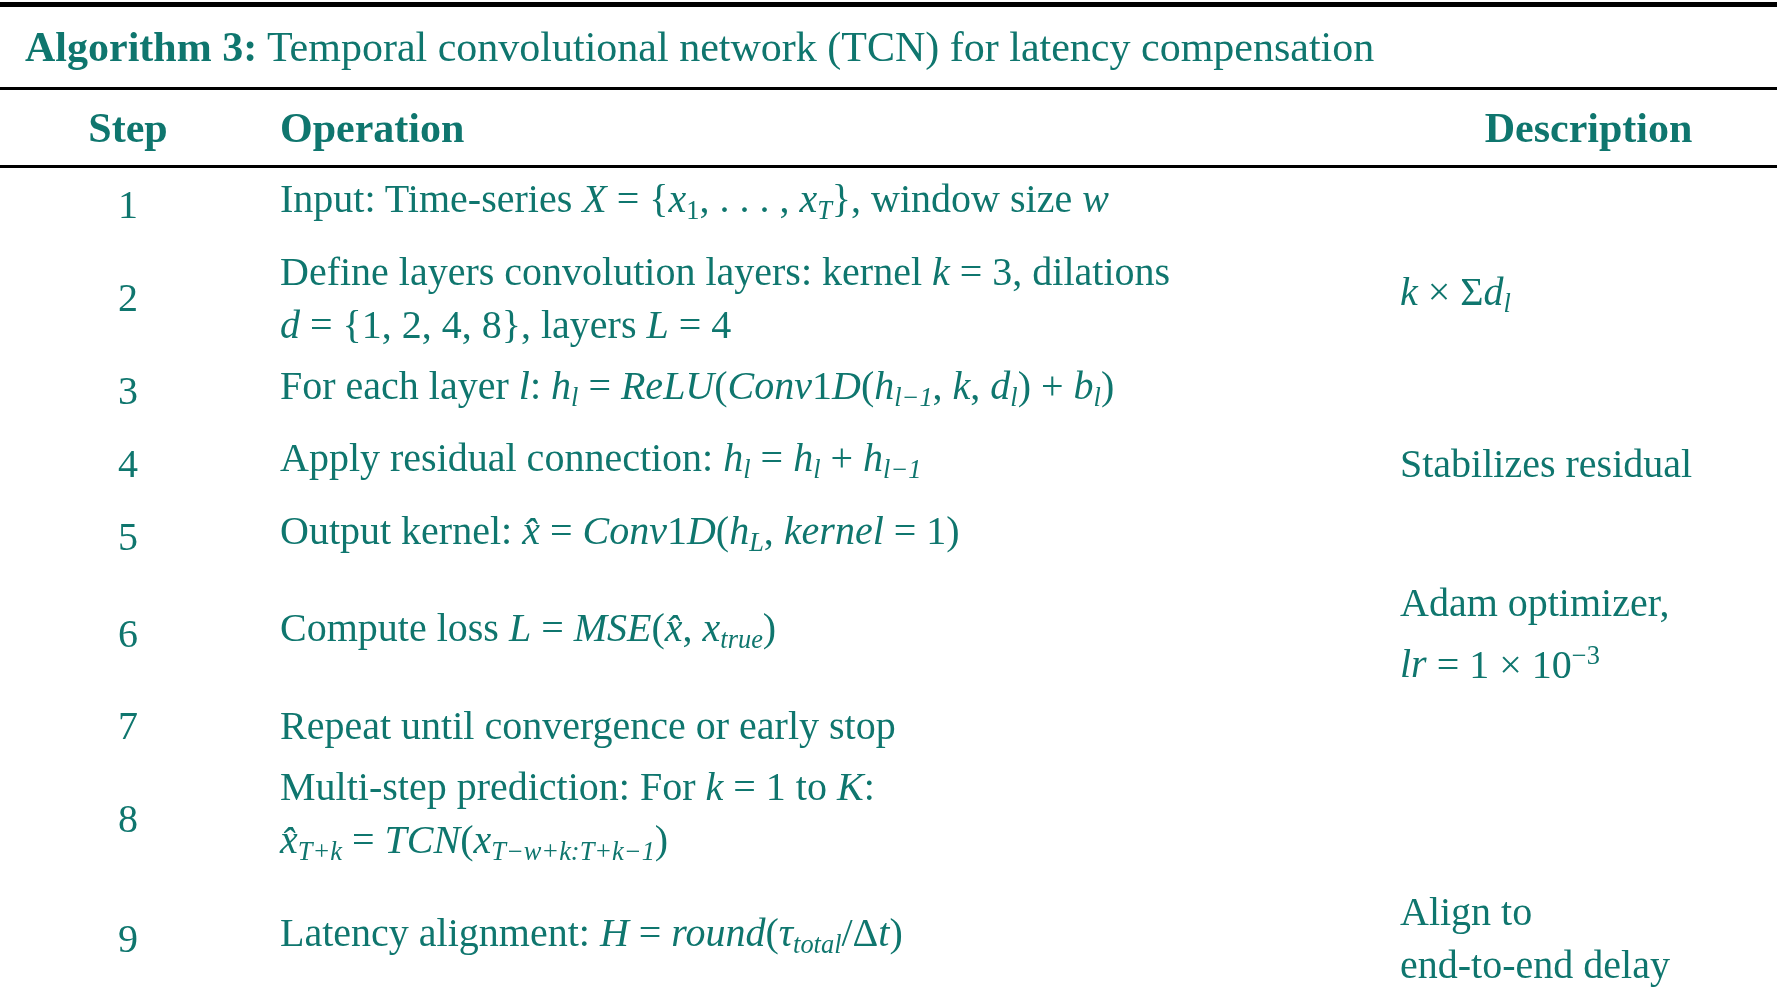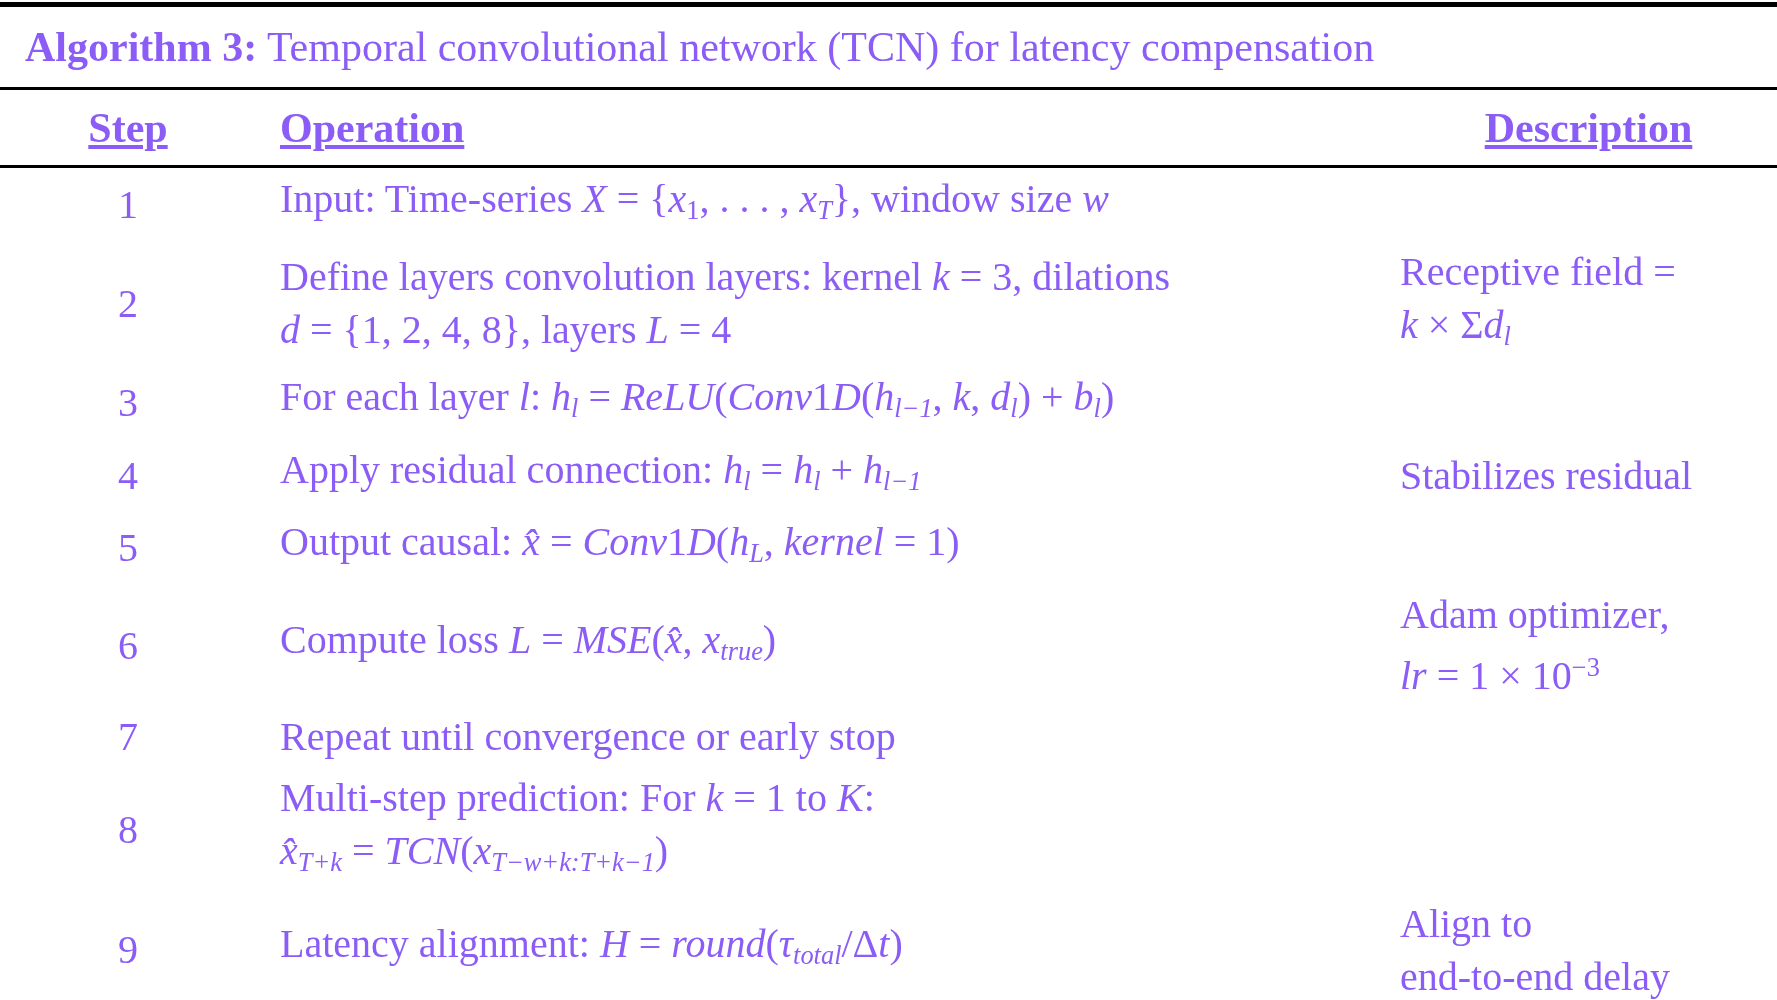--- a/index.html
+++ b/index.html
@@ -5,21 +5,21 @@
   html, body {
     margin: 0;
     padding: 0;
     background: #ffffff;
   }
   .page {
     position: relative;
     width: 1777px;
     height: 1000px;
     background: #ffffff;
-    color: #8b5cf6;
+    color: #0f766e;
     font-family: "Liberation Serif", "DejaVu Serif", serif;
     font-size: 40px;
     overflow: hidden;
   }
   .rule { background: #000000; width: 100%; }
   .rule.thick { height: 5px; }
   .rule.thin { height: 3px; }
   .rule.top { margin-top: 2px; }
 
   .title-row {
@@ -35,21 +35,20 @@
 
   .grid-cols {
     display: grid;
     grid-template-columns: 256px 1fr 377px;
     align-items: center;
   }
   .header-row {
     height: 75px;
     font-weight: bold;
     font-size: 42px;
-    text-decoration: underline;
   }
   .h-step { text-align: center; }
   .h-op   { padding-left: 24px; }
   .h-desc { text-align: center; }
 
   .tbody { }
   .row {
     padding: 4px 0;
     line-height: 53px;
   }
@@ -94,21 +93,20 @@
         </div>
         <div class="cell desc"></div>
       </div>
       <div class="row grid-cols">
         <div class="cell step">2</div>
         <div class="cell op">
           <div class="line"><span class="m-r">Define layers convolution layers: kernel </span><span class="m-i">k</span><span class="m-r"> = 3, dilations</span></div>
           <div class="line"><span class="m-i">d</span><span class="m-r"> = {1, 2, 4, 8}, layers </span><span class="m-i">L</span><span class="m-r"> = 4</span></div>
         </div>
         <div class="cell desc">
-          <div class="line"><span class="m-r">Receptive field =</span></div>
           <div class="line"><span class="m-i">k</span><span class="m-r"> × Σ</span><span class="m-i">d</span><span class="m-is">l</span></div>
         </div>
       </div>
       <div class="row grid-cols">
         <div class="cell step">3</div>
         <div class="cell op">
           <div class="line"><span class="m-r">For each layer </span><span class="m-i">l</span><span class="m-r">: </span><span class="m-i">h</span><span class="m-is">l</span><span class="m-r"> = </span><span class="m-i">ReLU</span><span class="m-r">(</span><span class="m-i">Conv</span><span class="m-r">1</span><span class="m-i">D</span><span class="m-r">(</span><span class="m-i">h</span><span class="m-is">l−1</span><span class="m-r">, </span><span class="m-i">k</span><span class="m-r">, </span><span class="m-i">d</span><span class="m-is">l</span><span class="m-r">) + </span><span class="m-i">b</span><span class="m-is">l</span><span class="m-r">)</span></div>
         </div>
         <div class="cell desc"></div>
       </div>
@@ -117,21 +115,21 @@
         <div class="cell op">
           <div class="line"><span class="m-r">Apply residual connection: </span><span class="m-i">h</span><span class="m-is">l</span><span class="m-r"> = </span><span class="m-i">h</span><span class="m-is">l</span><span class="m-r"> + </span><span class="m-i">h</span><span class="m-is">l−1</span></div>
         </div>
         <div class="cell desc">
           <div class="line"><span class="m-r">Stabilizes residual</span></div>
         </div>
       </div>
       <div class="row grid-cols">
         <div class="cell step">5</div>
         <div class="cell op">
-          <div class="line"><span class="m-r">Output causal: </span><span class="m-i">x̂</span><span class="m-r"> = </span><span class="m-i">Conv</span><span class="m-r">1</span><span class="m-i">D</span><span class="m-r">(</span><span class="m-i">h</span><span class="m-is">L</span><span class="m-r">, </span><span class="m-i">kernel</span><span class="m-r"> = 1)</span></div>
+          <div class="line"><span class="m-r">Output kernel: </span><span class="m-i">x̂</span><span class="m-r"> = </span><span class="m-i">Conv</span><span class="m-r">1</span><span class="m-i">D</span><span class="m-r">(</span><span class="m-i">h</span><span class="m-is">L</span><span class="m-r">, </span><span class="m-i">kernel</span><span class="m-r"> = 1)</span></div>
         </div>
         <div class="cell desc"></div>
       </div>
       <div class="row grid-cols">
         <div class="cell step">6</div>
         <div class="cell op">
           <div class="line"><span class="m-r">Compute loss </span><span class="m-i">L</span><span class="m-r"> = </span><span class="m-i">MSE</span><span class="m-r">(</span><span class="m-i">x̂</span><span class="m-r">, </span><span class="m-i">x</span><span class="m-is">true</span><span class="m-r">)</span></div>
         </div>
         <div class="cell desc">
           <div class="line"><span class="m-r">Adam optimizer,</span></div>

